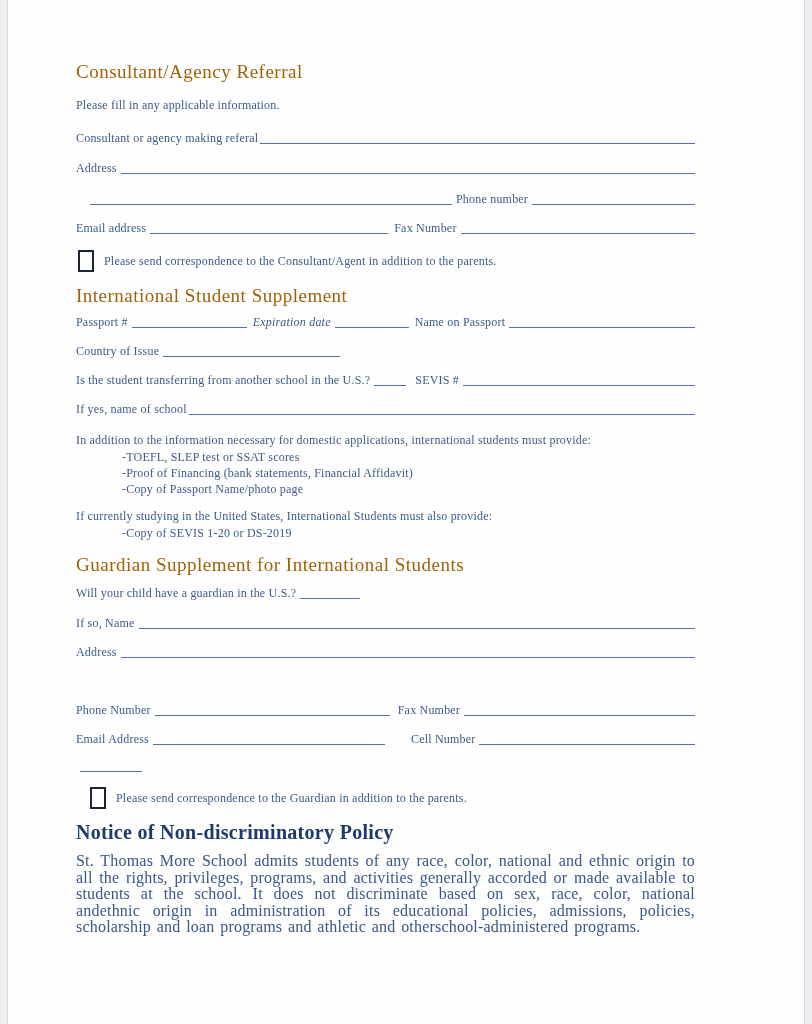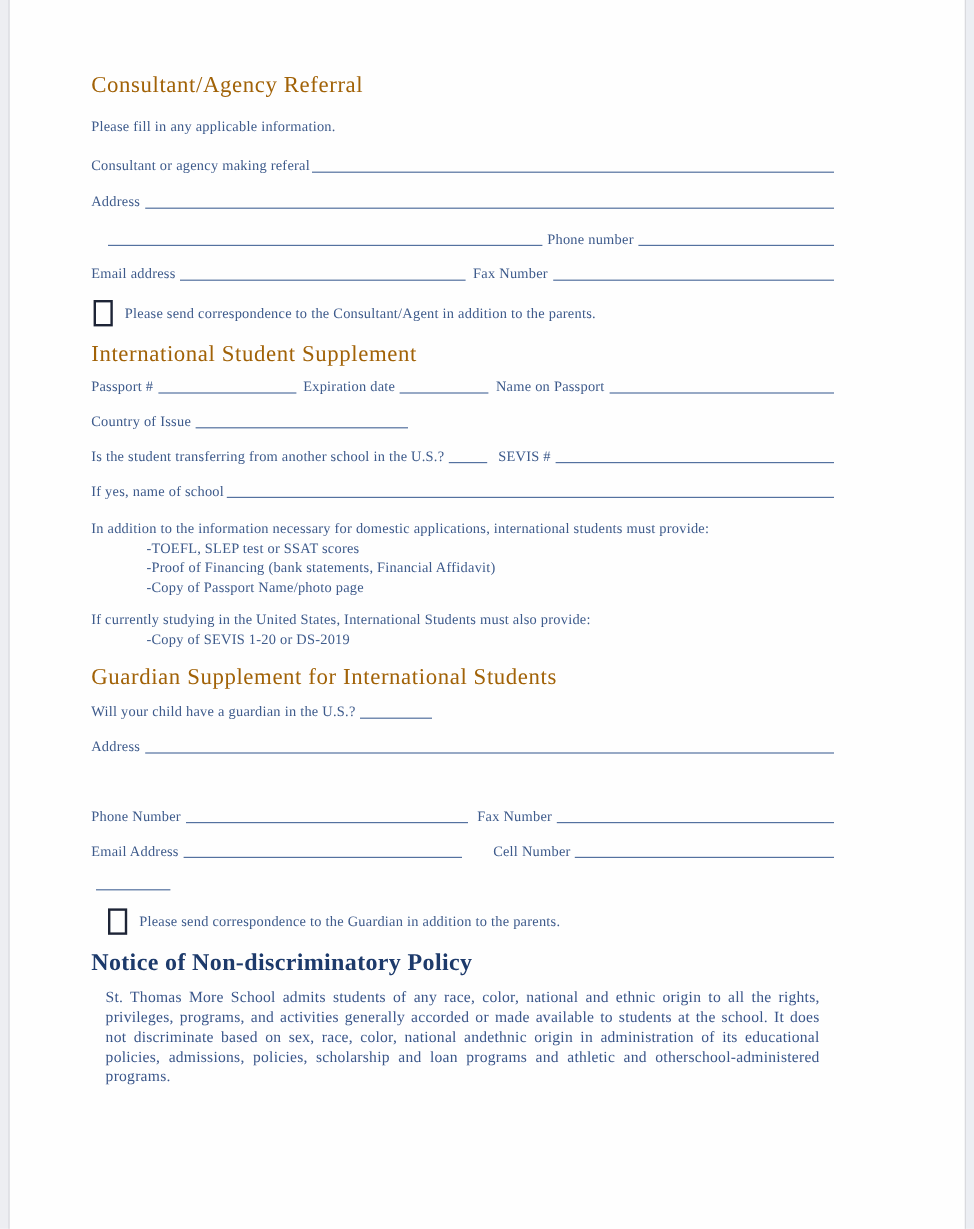--- a/index.html
+++ b/index.html
@@ -31,22 +31,22 @@
   .fill.grow{flex:1 1 auto;}
   .gap{margin-left:4px;}
 
   .cbrow{display:flex;align-items:center;font-size:12px;letter-spacing:0.2px;}
   .checkbox{width:12px;height:18px;border:2px solid #1d2436;flex:0 0 auto;
     background:transparent;margin-right:10px;}
 
   .bullet{font-size:12px;line-height:16px;letter-spacing:0.2px;padding-left:46px;}
 
   .policy-body{
-    font-size:13px;line-height:16.5px;letter-spacing:0.2px;word-spacing:1.5px;
-    text-align:justify;margin:12px;color:#3a568a;
+    font-size:16px;line-height:16.5px;letter-spacing:0.2px;word-spacing:1.5px;
+    text-align:justify;margin:0;color:#3a568a;
   }
 
   
   .mt6{margin-top:6px;}  .mt8{margin-top:8px;align-items:flex-end;}  .mt10{margin-top:10px;}
   .mt12{margin-top:12px;} .mt13{margin-top:13px;} .mt14{margin-top:14px;}
   .mt15{margin-top:15px;} .mt16{margin-top:16px;} .mt18{margin-top:18px;}
   .mt2{margin-top:2px;}  .mt42{margin-top:42px;}
   .ind{margin-left:14px;}
 </style>
 </head>
@@ -90,21 +90,21 @@
       <span>Please send correspondence to the Consultant/Agent in addition to the parents.</span>
     </div>
   </div>
 
   <div>
     <h1 class="section-title mt12">International Student Supplement</h1>
 
     <div class="row mt6">
       <span class="lbl">Passport #</span>
       <span class="fill gap" style="width:115px;"></span>
-      <span class="lbl" style="margin-left:6px;">Expiration date</span>
+      <span class="lbl" style="margin-left:6px;font-style:italic;">Expiration date</span>
       <span class="fill gap" style="width:74px;"></span>
       <span class="lbl" style="margin-left:6px;">Name on Passport</span>
       <span class="fill grow gap"></span>
     </div>
 
     <div class="row mt13">
       <span class="lbl">Country of Issue</span>
       <span class="fill gap" style="width:177px;"></span>
     </div>
 
@@ -130,20 +130,24 @@
   </div>
 
   <div>
     <h1 class="section-title mt12">Guardian Supplement for International Students</h1>
 
     <div class="row mt8">
       <span class="lbl">Will your child have a guardian in the U.S.?</span>
       <span class="fill gap" style="width:60px;"></span>
     </div>
 
+    <div class="row mt14">
+      <span class="lbl">If so, Name</span>
+      <span class="fill grow gap"></span>
+    </div>
 
     <div class="row mt13">
       <span class="lbl">Address</span>
       <span class="fill grow gap"></span>
     </div>
 
     <div class="row mt42">
       <span class="lbl">Phone Number</span>
       <span class="fill gap" style="width:235px;"></span>
       <span class="lbl" style="margin-left:8px;">Fax Number</span>

